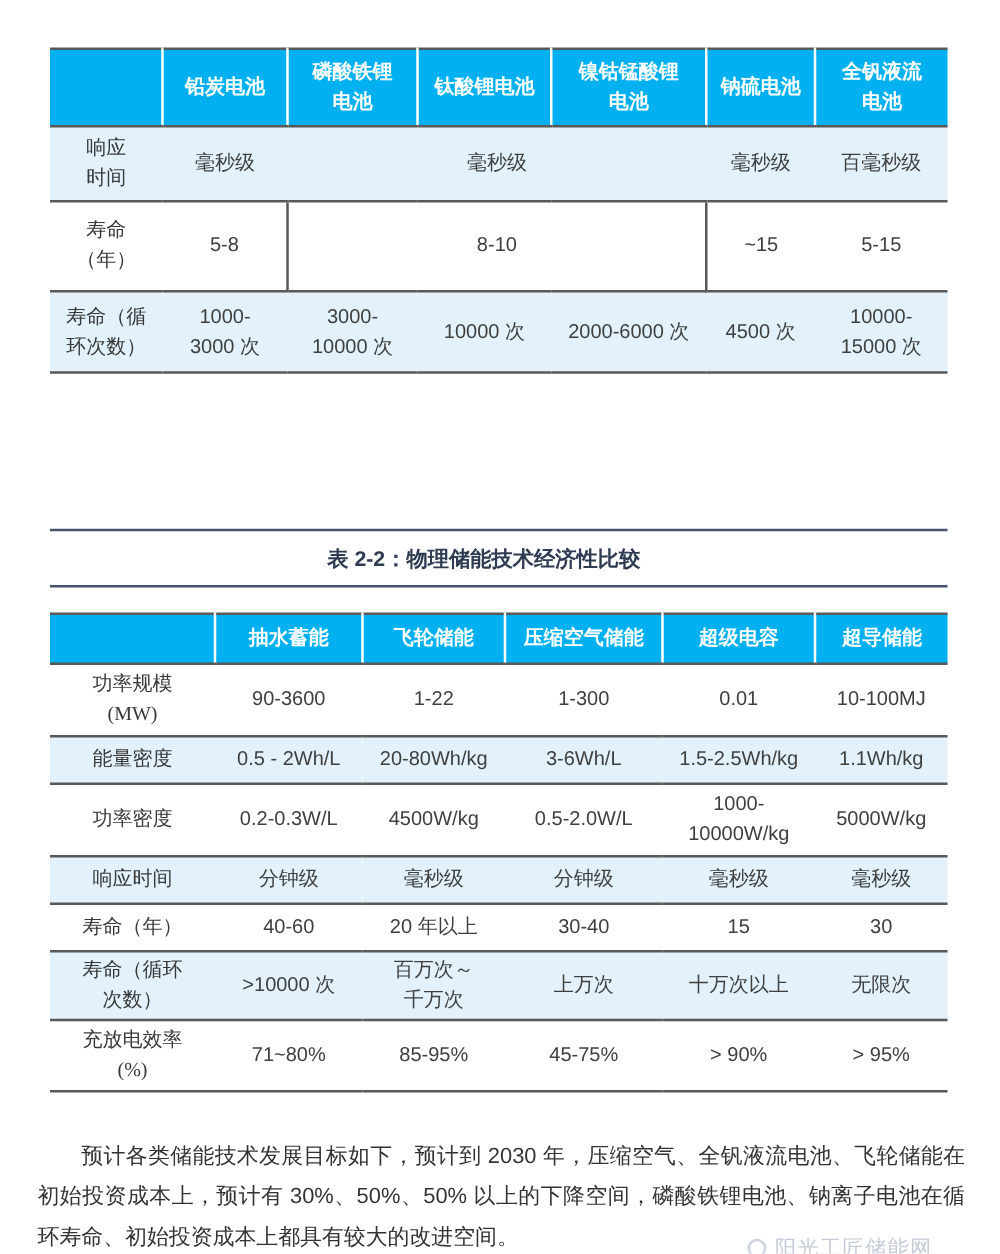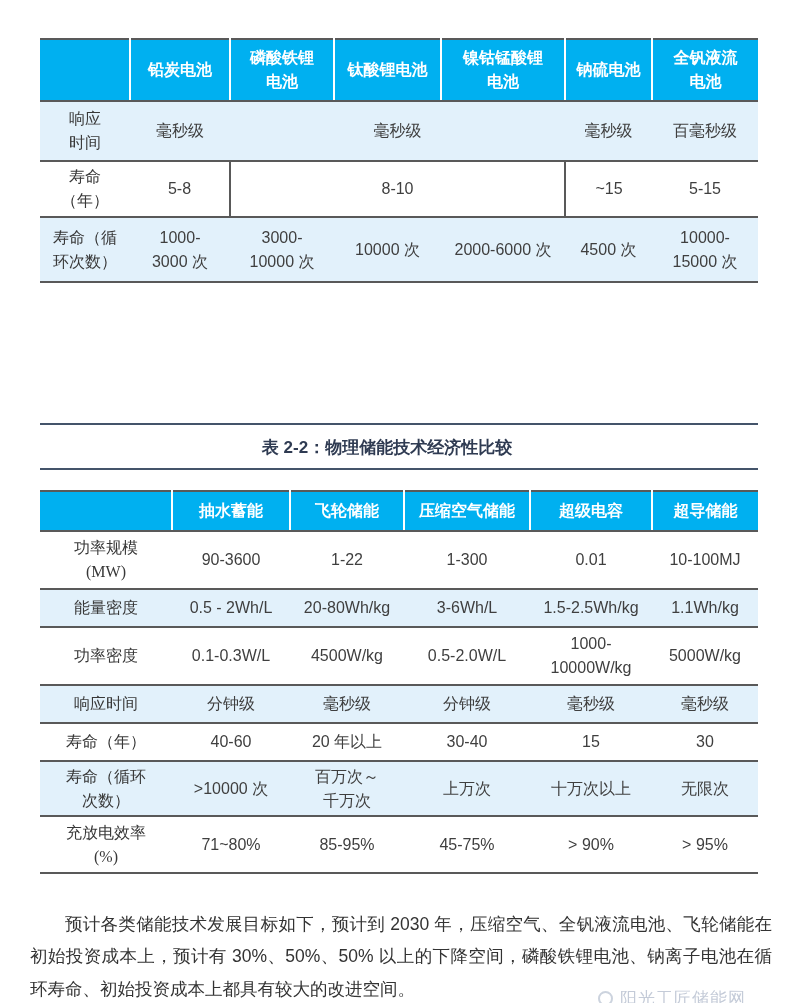--- a/index.html
+++ b/index.html
@@ -77,21 +77,21 @@
       </thead>
       <tbody>
         <tr class="stripe" style="height: 60px;">
           <td class="rowlabel">响应
 时间</td>
           <td>毫秒级</td>
           <td colspan="3">毫秒级</td>
           <td>毫秒级</td>
           <td>百毫秒级</td>
         </tr>
-        <tr style="height: 56px;">
+        <tr style="height: 72px;">
           <td class="rowlabel">寿命
 （年）</td>
           <td>5-8</td>
           <td colspan="3" class="vborder">8-10</td>
           <td>~15</td>
           <td>5-15</td>
         </tr>
         <tr class="stripe" style="height: 65px; border-radius: 21px;">
           <td class="rowlabel">寿命（循
 环次数）</td>
@@ -144,21 +144,21 @@
         <tr class="stripe" style="height: 38px;">
           <td class="rowlabel">能量密度</td>
           <td>0.5 - 2Wh/L</td>
           <td>20-80Wh/kg</td>
           <td>3-6Wh/L</td>
           <td>1.5-2.5Wh/kg</td>
           <td>1.1Wh/kg</td>
         </tr>
         <tr style="height: 58px;">
           <td class="rowlabel">功率密度</td>
-          <td>0.1-0.3W/L</td>
+          <td>0.2-0.3W/L</td>
           <td>4500W/kg</td>
           <td>0.5-2.0W/L</td>
           <td>1000-
 10000W/kg</td>
           <td>5000W/kg</td>
         </tr>
         <tr class="stripe" style="height: 38px;">
           <td class="rowlabel">响应时间</td>
           <td>分钟级</td>
           <td>毫秒级</td>

